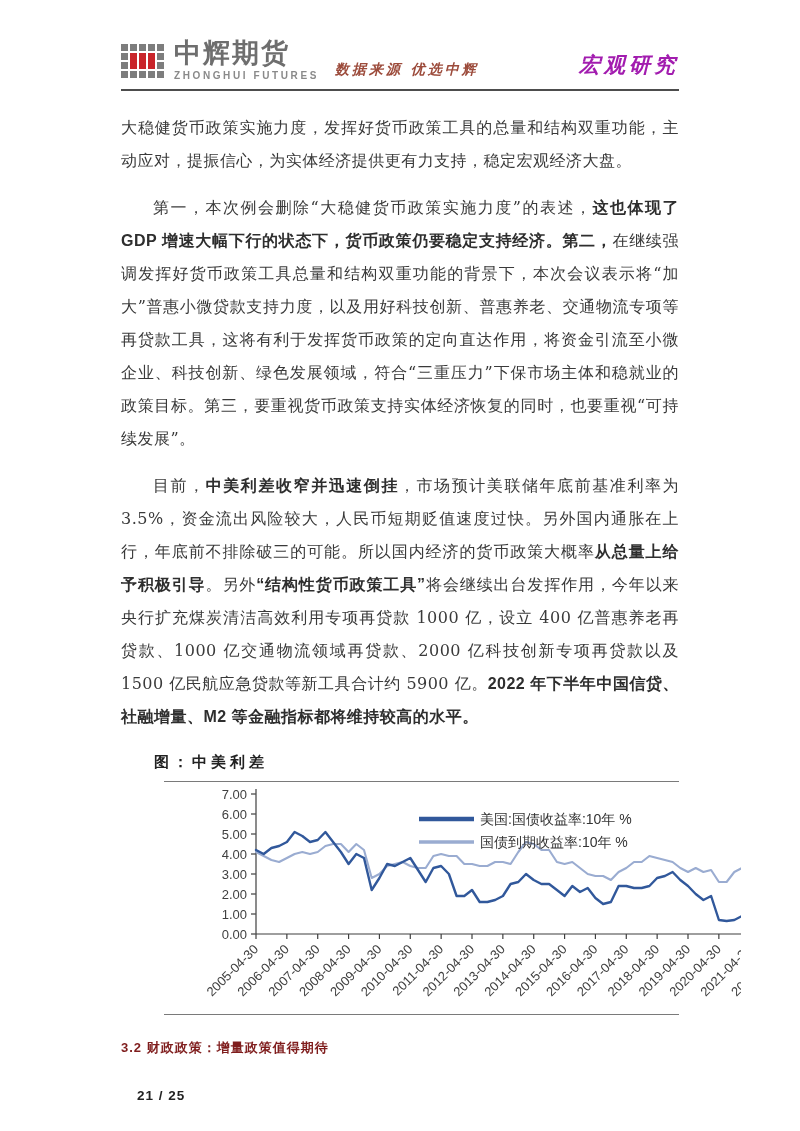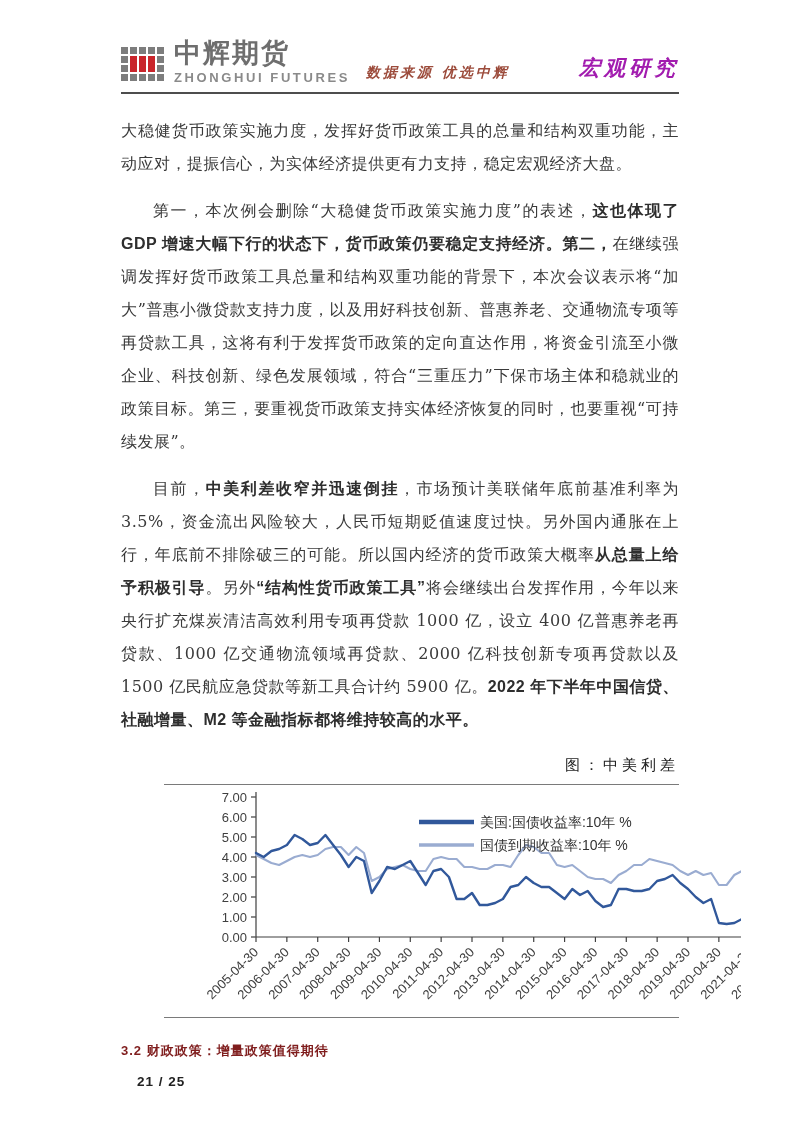--- a/index.html
+++ b/index.html
@@ -17,49 +17,49 @@
          padding-bottom:8px; border-bottom:2px solid #4d4d4d; }
   .brand { display:flex; align-items:flex-end; gap:10px; }
   .logo-grid { display:grid; grid-template-columns:repeat(5,7px); grid-auto-rows:7px;
                gap:2px; margin-bottom:3px; }
   .logo-grid .sq { background:#7d7d7d; }
   .logo-grid .red { background:#c9252b; grid-row:span 2; }
   .brand-txt { line-height:1; }
   .brand-cn { font-family:"Liberation Sans",sans-serif; font-weight:700;
               font-size:27px; color:#6e6e6e; letter-spacing:2px; }
   .brand-en { font-family:"Liberation Sans",sans-serif; font-weight:700;
-              font-size:13px; color:#8a8a8a; letter-spacing:2.6px; margin-top:4px; }
+              font-size:10px; color:#8a8a8a; letter-spacing:2.6px; margin-top:4px; }
   .slogan { font-family:"DejaVu Serif",serif; font-style:italic; font-weight:700;
             font-size:14px; color:#9c4b3b; letter-spacing:3px; margin:0 0 2px 6px; }
   .doc-type { font-family:"DejaVu Serif",serif; font-weight:700; font-style:italic;
               font-size:21px; color:#a21caf; letter-spacing:4px; margin-bottom:2px; }
 
   
   .body-text { font-size:16px; line-height:33px; text-align:justify;
                letter-spacing:0.03em; color:#3a3a3a; margin-top:14px; }
   .body-text.first { margin-top:20px; }
   .indent { text-indent:2em; }
   .emph { font-weight:700; font-family:"Liberation Sans",sans-serif; color:#2e2e2e; }
 
   
   .chart-block { margin-top:20px; }
-  .chart-title { font-family:"Liberation Sans",sans-serif; font-weight:400;
-                 font-size:15px; color:#222; letter-spacing:4px; padding-left:33px;text-align:right; }
+  .chart-title { font-family:"Liberation Sans",sans-serif; font-weight:700;
+                 font-size:15px; color:#222; letter-spacing:4px; padding-left:33px; }
   .chart-rule { height:0; border-top:1.5px solid #7a7a7a; margin-left:43px; margin-top:9px; }
   .chart-rule.bottom { margin-top:2px; }
   .chart-svg { display:block; margin-left:40px; margin-top:4px; }
   .chart-source { font-family:"Liberation Sans",sans-serif; font-weight:700;
                   font-size:13.5px; color:#222; margin-top:6px; letter-spacing:0.5px; }
 
   
   .sec-heading { font-family:"Liberation Sans",sans-serif; font-weight:700;
                  font-size:13px; color:#7f1d1d; margin-top:24px; letter-spacing:1px; }
 
   
-  .footer { position:absolute; left:78px; bottom:58px;
+  .footer { position:absolute; left:78px; bottom:44px;
             font-family:"Liberation Sans",sans-serif; font-weight:700;
             font-size:13.5px; color:#222; letter-spacing:1px; }
 
   
   .ax-txt { font-family:"Liberation Sans",sans-serif; font-size:13px; fill:#3f3f3f; }
   .lg-txt { font-family:"Liberation Sans",sans-serif; font-size:14px; fill:#333; }
 </style>
 </head>
 <body>
 

